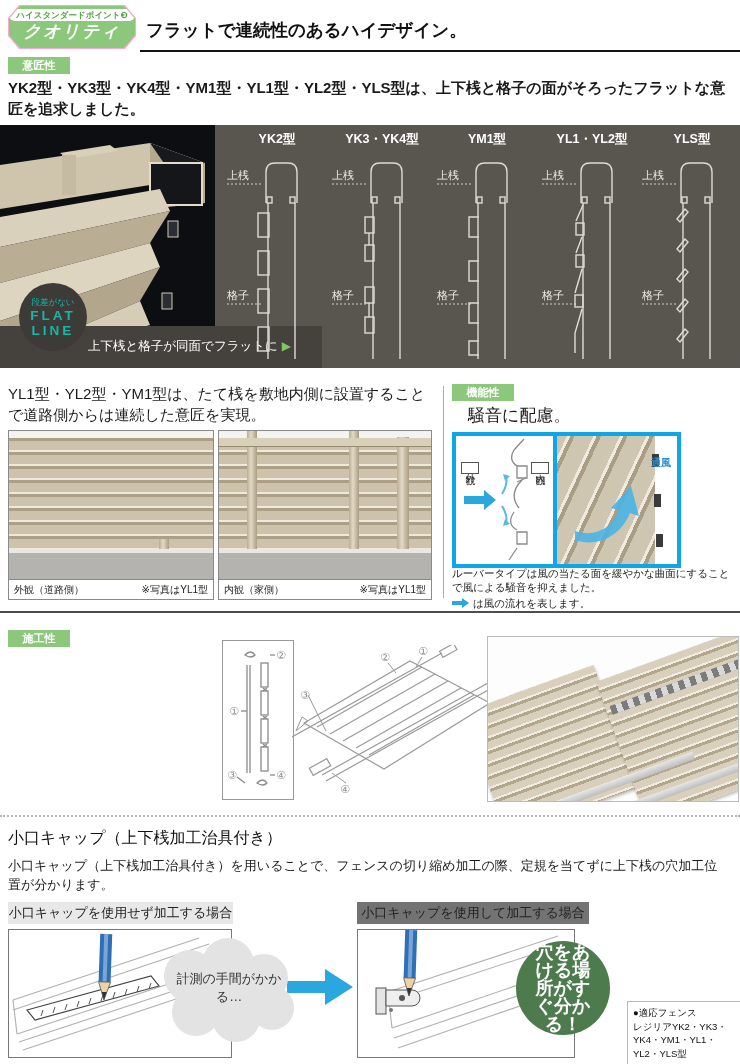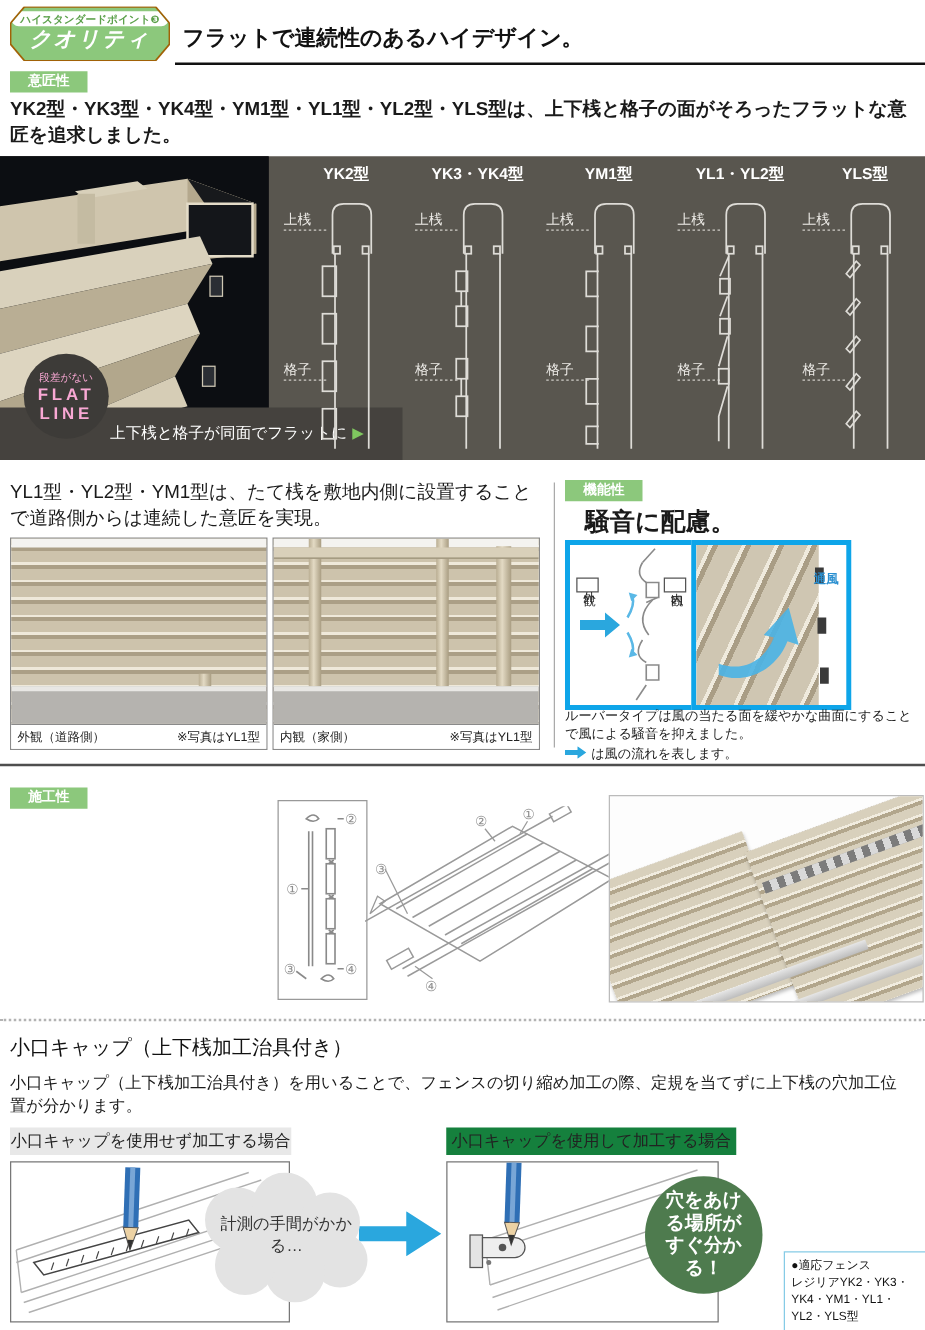--- a/index.html
+++ b/index.html
@@ -1,61 +1,61 @@
 <!DOCTYPE html>
 <html><head>
 <meta charset="utf-8">
 <style>
   html,body{margin:0;padding:0;background:#fff;}
   #page{position:relative;width:740px;height:1064px;background:#fff;overflow:hidden;
         font-family:"Liberation Sans","DejaVu Sans",sans-serif;color:#1a1a1a;}
   .abs{position:absolute;}
   
-  .hdr-badge{left:8px;top:5px;width:128px;height:44px;background:#a16207;
+  .hdr-badge{left:8px;top:5px;width:128px;height:44px;background:#f9a8d4;
      clip-path:polygon(11px 0,117px 0,128px 13px,128px 31px,117px 44px,11px 44px,0 31px,0 13px);}
   .hdr-badge-inner{position:absolute;inset:0;background:#8cc87c;
      clip-path:polygon(12px 1px,116px 1px,127px 14px,127px 30px,116px 43px,12px 43px,1px 30px,1px 14px);
      display:flex;flex-direction:column;align-items:center;}
   .hdr-pill{margin-top:4px;background:#fff;border-radius:8px;padding:1px 7px;
      font-size:8.5px;font-weight:bold;color:#5ba04a;line-height:10px;}
   .hdr-big{font-size:17px;font-weight:bold;font-style:italic;color:#fff;line-height:22px;letter-spacing:2px;}
   .hdr-title{left:146px;top:18px;font-size:17.5px;font-weight:bold;color:#111;}
   .hdr-rule{left:140px;top:50px;width:600px;height:2px;background:#111;}
   
   .gbadge{background:#8cc87c;color:#fff;font-size:11px;line-height:17px;width:62px;height:17px;
      text-align:center;font-weight:bold;}
   .para{font-size:15px;line-height:21px;color:#1a1a1a;}
   
   .panel{left:0;top:125px;width:740px;height:243px;background:#59564f;}
   .panel-photo{left:0;top:0;width:215px;height:243px;background:#0c0e12;overflow:hidden;}
   .panel-bar{left:0;top:201px;width:322px;height:42px;background:#45423e;}
   .panel-caption{position:absolute;left:88px;top:12px;font-size:12.5px;color:#fff;white-space:nowrap;}
   .play{color:#7fc75f;font-size:12px;margin-left:4px;}
   .flat-circle{left:19px;top:158px;width:68px;height:68px;border-radius:50%;background:#3d3b38;
-     display:flex;flex-direction:column;align-items:center;justify-content:center;color:#f9a8d4;z-index:3;}
+     display:flex;flex-direction:column;align-items:center;justify-content:center;color:#14b8a6;z-index:3;}
   .flat-top{font-size:8.5px;line-height:11px;}
   .flat-line{font-size:13.5px;font-weight:bold;letter-spacing:3px;line-height:15px;}
   .pcol{top:6px;width:104px;height:234px;}
   .pcol-label{text-align:center;color:#fff;font-size:12.5px;font-weight:bold;line-height:16px;}
   .pcol svg{display:block;}
   .pline{stroke:#dedcd7;stroke-width:1.4;fill:none;}
   .ptext{fill:#edebe7;font-size:11px;font-family:"Liberation Sans",sans-serif;}
   .pdot{stroke:#cfcdc8;stroke-width:1;stroke-dasharray:2 2;fill:none;}
   
   .photo-box{top:430px;border:1px solid #8a8a8a;background:#fff;}
   .photo-img{position:absolute;left:0;top:0;right:0;height:148px;overflow:hidden;
      background:repeating-linear-gradient(180deg,#cdc3ac 0 5px,#efe9da 5px 7px,#ab9f86 7px 10px,#cdc3ac 10px 14px);}
   .photo-sky{position:absolute;left:0;top:0;right:0;height:7px;background:#f4f3f0;}
   .photo-concrete{position:absolute;left:0;bottom:0;right:0;height:26px;background:#b5b3af;
      border-top:4px solid #e8e7e4;}
   .post{position:absolute;width:10px;background:linear-gradient(90deg,#b9ad92,#e3dac4 40%,#a99d82);}
   .photo-cap{position:absolute;left:0;right:0;bottom:0;height:19px;background:#fff;border-top:1px solid #8a8a8a;
      display:flex;justify-content:space-between;align-items:center;padding:0 5px;font-size:10px;color:#222;}
   .vdivider{left:443px;top:386px;width:1px;height:212px;background:#aaa;}
-  .func-title{left:452px;top:404px;font-size:20px;font-weight:bold;padding-left:16px;}
+  .func-title{left:452px;top:404px;font-size:17px;font-weight:normal;padding-left:16px;}
   .fbox{top:432px;height:128px;border:4px solid #0ea5e9;background:#fff;}
   .vlabel{position:absolute;writing-mode:vertical-rl;font-size:10px;border:1px solid #555;
      padding:3px 1px;background:#fff;color:#222;letter-spacing:2px;}
   .stripes{position:absolute;inset:0;
      background:repeating-linear-gradient(115deg,#cfc6b2 0 9px,#efeadd 9px 12px,#a99d85 12px 16px,#cfc6b2 16px 24px);}
   .wind-label{position:absolute;right:6px;top:20px;color:#2a8fd0;font-size:10px;font-weight:bold;}
   .small{font-size:10.5px;line-height:14px;color:#222;}
   .legend-arrow{fill:#2aa7de;}
   .rule-dark{left:0;top:611px;width:740px;height:2px;background:#4e4e4e;}
   
@@ -72,21 +72,21 @@
   .cap-title{left:8px;top:828px;font-size:16px;color:#111;}
   .cap-body{left:8px;top:856px;width:712px;font-size:13px;line-height:19px;}
   .case-label{top:902px;height:22px;font-size:13px;display:flex;align-items:center;justify-content:center;color:#222;}
   .draw-box{top:929px;height:127px;border:1px solid #777;background:#fff;}
   .cloud{left:150px;top:938px;width:152px;height:104px;z-index:4;}
   .cloud-text{position:absolute;left:24px;top:32px;width:110px;text-align:center;font-size:13px;
      line-height:18px;color:#333;z-index:5;}
   .big-arrow{left:287px;top:969px;z-index:3;}
   .green-circle{left:516px;top:941px;width:94px;height:94px;border-radius:50%;background:#4e7b4e;z-index:4;
      display:flex;align-items:center;justify-content:center;text-align:center;}
-  .green-circle span{color:#fff;font-size:15px;line-height:18px;width:70px;font-weight:bold;}
+  .green-circle span{color:#fff;font-size:18px;line-height:18px;width:70px;font-weight:bold;}
   .compat{left:627px;top:1001px;width:108px;border:1px solid #86cbe6;background:#fff;
      padding:4px 5px;font-size:9.5px;line-height:13.5px;color:#111;}
 </style>
 </head>
 <body>
 
 <div id="page">
 
   <div class="abs hdr-badge">
     <div class="hdr-badge-inner">
@@ -378,21 +378,21 @@
     <div class="jig-bar" style="left:118px;top:40px;width:170px;"></div>
     <div class="rail-bar" style="left:60px;top:140px;width:150px;"></div>
     <div class="rail-bar" style="left:95px;top:152px;width:170px;"></div>
   </div>
 
   <div class="abs dotted-rule"></div>
   <div class="abs cap-title">小口キャップ（上下桟加工治具付き）</div>
   <div class="abs cap-body">小口キャップ（上下桟加工治具付き）を用いることで、フェンスの切り縮め加工の際、定規を当てずに上下桟の穴加工位置が分かります。</div>
 
   <div class="abs case-label" style="left:8px;width:225px;background:#e8e8e8;">小口キャップを使用せず加工する場合</div>
-  <div class="abs case-label" style="left:357px;width:232px;background:#15803d;">小口キャップを使用して加工する場合</div>
+  <div class="abs case-label" style="left:357px;width:232px;background:#737373;">小口キャップを使用して加工する場合</div>
 
   <div class="abs draw-box" style="left:8px;width:222px;">
     <svg width="220" height="125" viewBox="0 0 220 125">
       <g stroke="#b0b0b0" stroke-width="1.1" fill="none">
         <line x1="4" y1="70" x2="190" y2="8"></line>
         <line x1="4" y1="80" x2="200" y2="14"></line>
         <line x1="8" y1="104" x2="214" y2="36"></line>
         <line x1="10" y1="112" x2="216" y2="44"></line>
         <line x1="14" y1="120" x2="218" y2="52"></line>
         <line x1="4" y1="70" x2="8" y2="104"></line>

